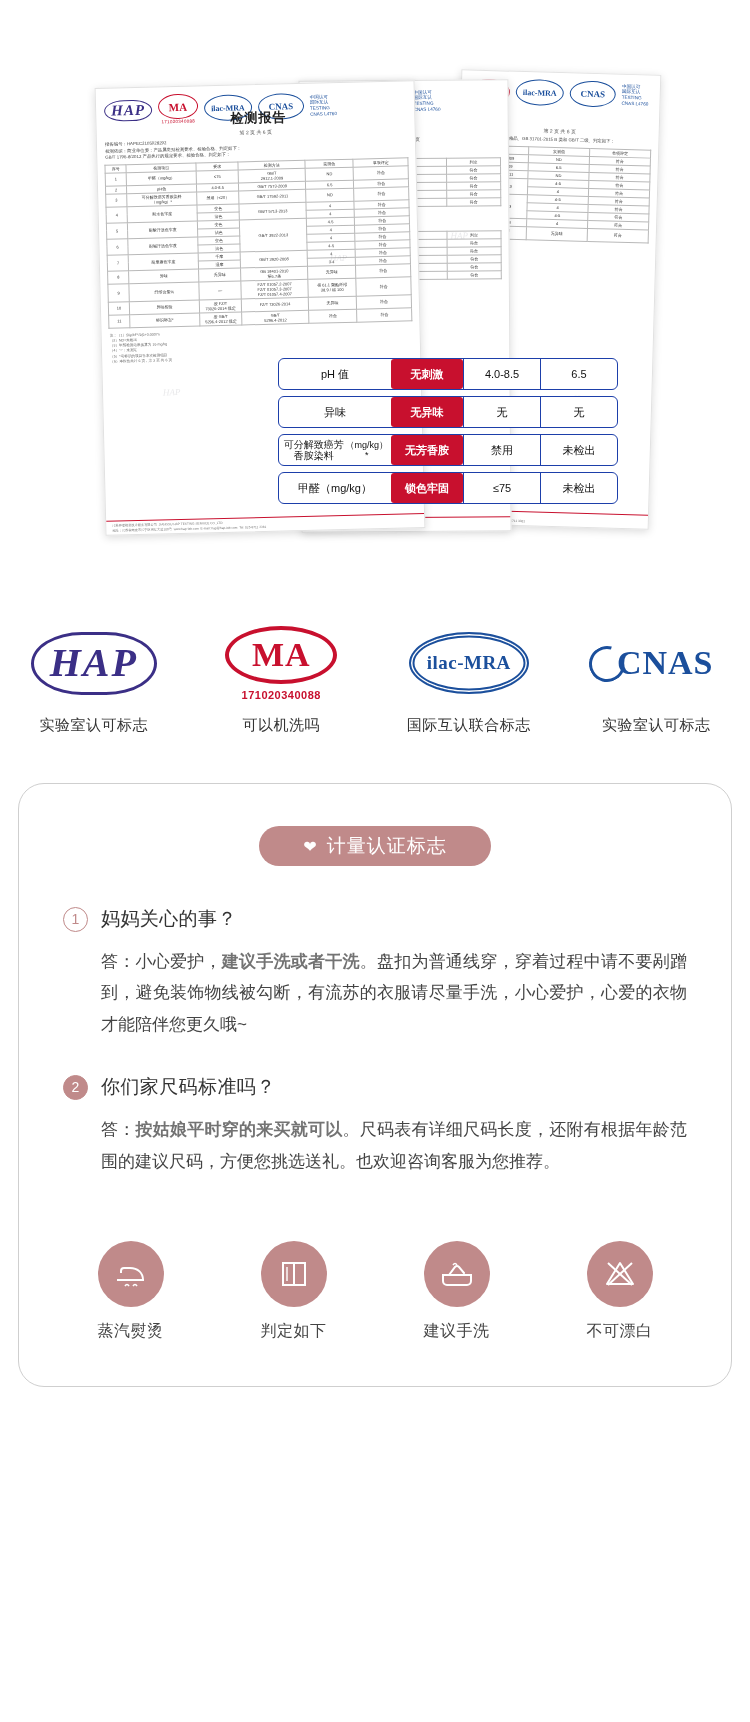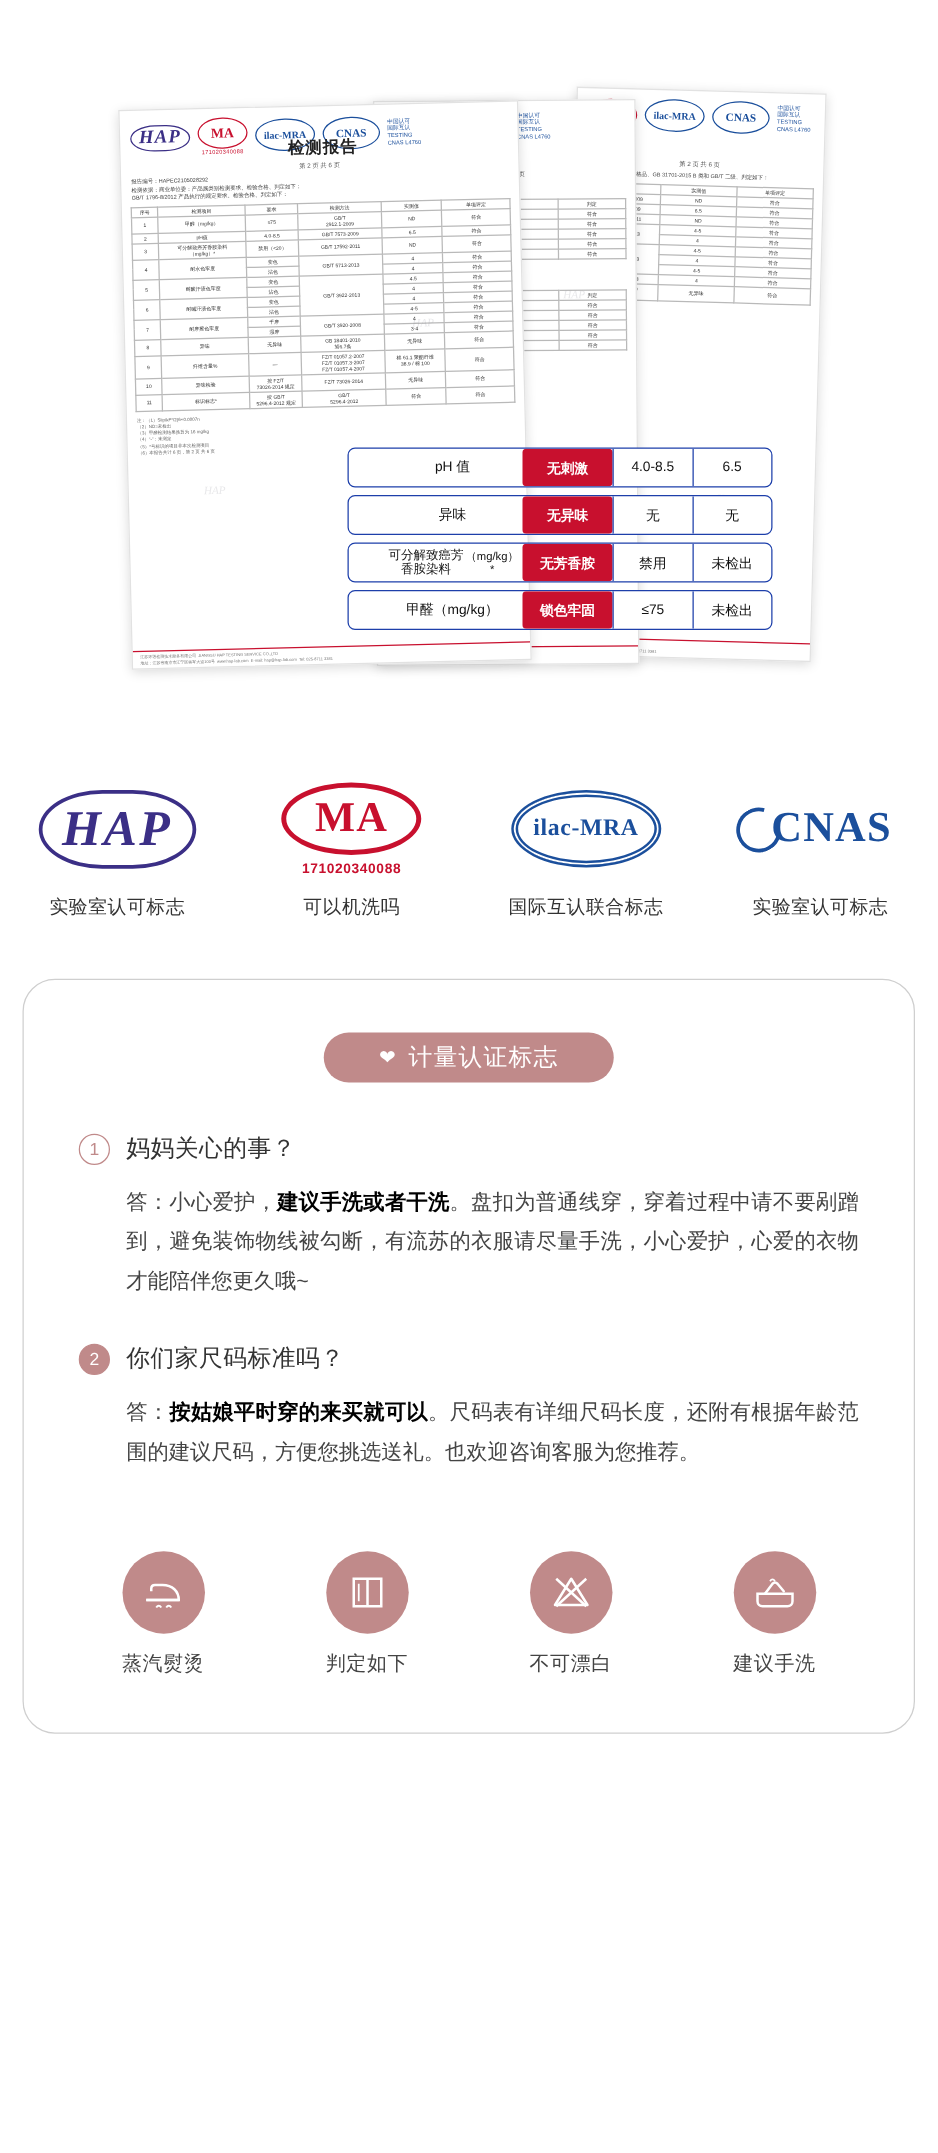--- a/index.html
+++ b/index.html
@@ -107,21 +107,21 @@
   }
 
   
   .callouts {
     position: absolute; left: 278px; top: 358px; width: 340px;
     display: flex; flex-direction: column; gap: 6px; z-index: 20;
   }
   .callout-row {
     display: flex; align-items: stretch; height: 32px;
     border: 1.6px solid #1d3faa; border-radius: 6px;
-    background: #fff; overflow: hidden; padding-left: 27px;
+    background: #fff; overflow: hidden;
   }
   .co-name {
     flex: 0 0 112px; display: flex; align-items: center; justify-content: center;
     font-size: 11px; color: #111; text-align: center; line-height: 1.15;
     padding: 0 3px;
   }
   .co-name small { font-size: 9px; }
   .co-tag {
     flex: 0 0 72px; margin: 0 0; display: flex; align-items: center;
     justify-content: center; background: #c8102e; color: #fff;
@@ -194,21 +194,21 @@
     flex: 0 0 auto; width: 25px; height: 25px; border-radius: 50%;
     border: 1.5px solid #c08a8a; color: #c08a8a; font-size: 14px;
     display: flex; align-items: center; justify-content: center; margin-right: 13px;
   }
   .q-badge.filled { background: #c08a8a; color: #fff; border-color: #c08a8a; }
   .q-text { font-size: 19px; color: #333; letter-spacing: .4px; }
   .qa-a {
     font-size: 17px; color: #444; line-height: 1.85; padding-left: 38px;
     text-align: justify;
   }
-  .qa-a b { color: #000000; font-weight: bold; }
+  .qa-a b { color: #737373; font-weight: bold; }
 
   
   .care-row {
     display: flex; justify-content: space-around; align-items: flex-start;
     padding: 30px 30px 0 30px;
   }
   .care-cell { width: 130px; text-align: center; }
   .care-circle {
     width: 66px; height: 66px; border-radius: 50%; background: #c08a8a;
     margin: 0 auto; display: flex; align-items: center; justify-content: center;
@@ -646,37 +646,37 @@
               <line x1="16" y1="5" x2="16" y2="27" stroke="#fff" stroke-width="2"></line>
               <path d="M5 5 L16 16 L5 27 Z" fill="#fff" opacity="0.0"></path>
               <line x1="9" y1="9" x2="9" y2="23" stroke="#fff" stroke-width="1.4"></line>
             </svg>
           </div>
           <div class="care-label">判定如下</div>
         </div>
 
         <div class="care-cell">
           <div class="care-circle">
+            <svg width="36" height="32" viewBox="0 0 36 32" aria-hidden="true">
+              <path d="M4 17 h28 v6 a4 4 0 0 1 -4 4 h-20 a4 4 0 0 1 -4 -4 z" fill="none" stroke="#fff" stroke-width="2"></path>
+              <path d="M10 17 l6 -8 q2 -2 4 0 l5 6" fill="none" stroke="#fff" stroke-width="2" stroke-linecap="round"></path>
+              <path d="M14 7 q2 -3 4 0" fill="none" stroke="#fff" stroke-width="1.4"></path>
+            </svg>
+          </div>
+          <div class="care-label">建议手洗</div>
+        </div>
+
+        <div class="care-cell">
+          <div class="care-circle">
             <svg width="34" height="32" viewBox="0 0 34 32" aria-hidden="true">
               <path d="M17 5 L30 26 H4 Z" fill="none" stroke="#fff" stroke-width="2" stroke-linejoin="round"></path>
               <line x1="5" y1="5" x2="29" y2="27" stroke="#fff" stroke-width="2"></line>
               <line x1="29" y1="5" x2="5" y2="27" stroke="#fff" stroke-width="2"></line>
             </svg>
           </div>
           <div class="care-label">不可漂白</div>
         </div>
 
-        <div class="care-cell">
-          <div class="care-circle">
-            <svg width="36" height="32" viewBox="0 0 36 32" aria-hidden="true">
-              <path d="M4 17 h28 v6 a4 4 0 0 1 -4 4 h-20 a4 4 0 0 1 -4 -4 z" fill="none" stroke="#fff" stroke-width="2"></path>
-              <path d="M10 17 l6 -8 q2 -2 4 0 l5 6" fill="none" stroke="#fff" stroke-width="2" stroke-linecap="round"></path>
-              <path d="M14 7 q2 -3 4 0" fill="none" stroke="#fff" stroke-width="1.4"></path>
-            </svg>
-          </div>
-          <div class="care-label">建议手洗</div>
-        </div>
-
       </div>
     </div>
   </section>
 
 </div>
 
 </body></html>

